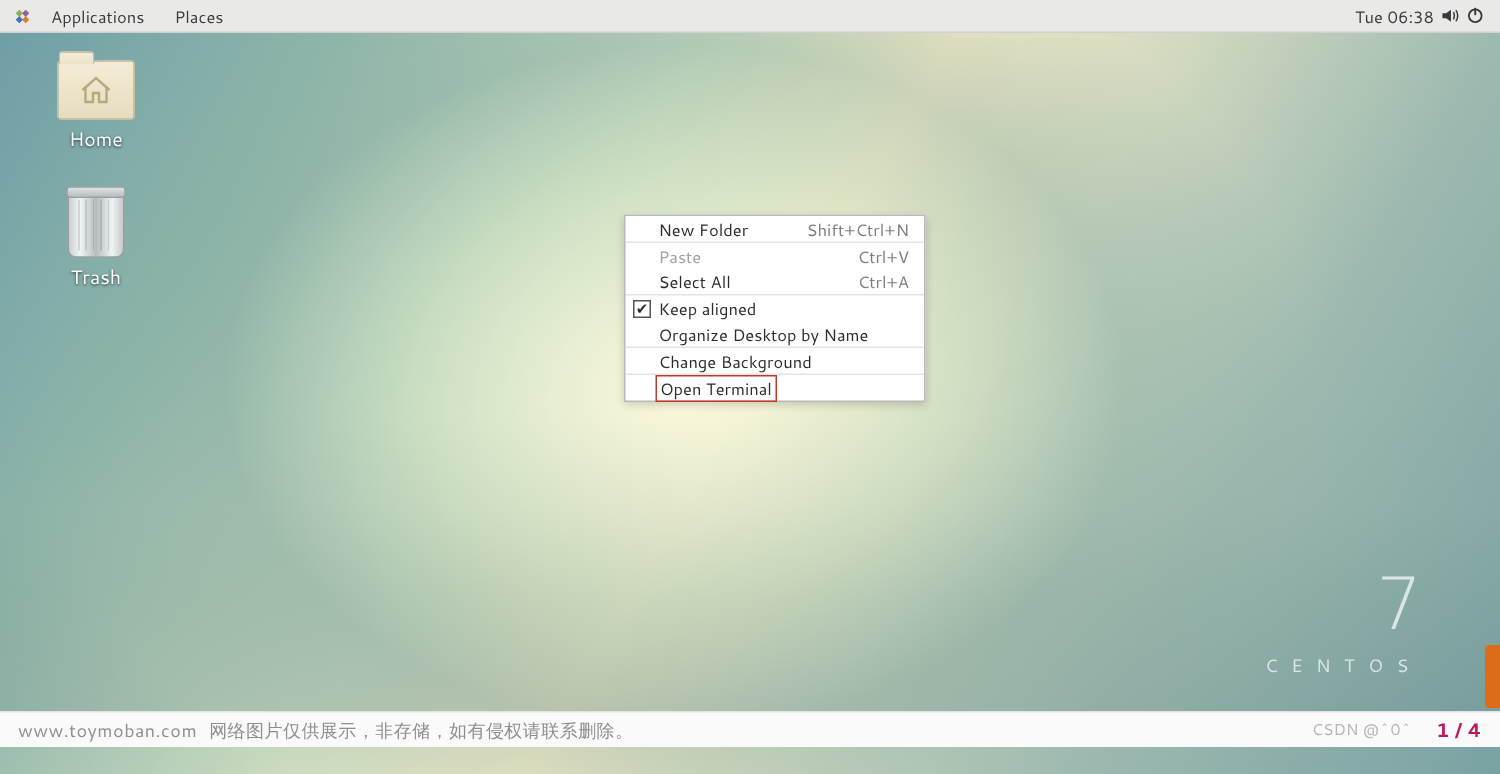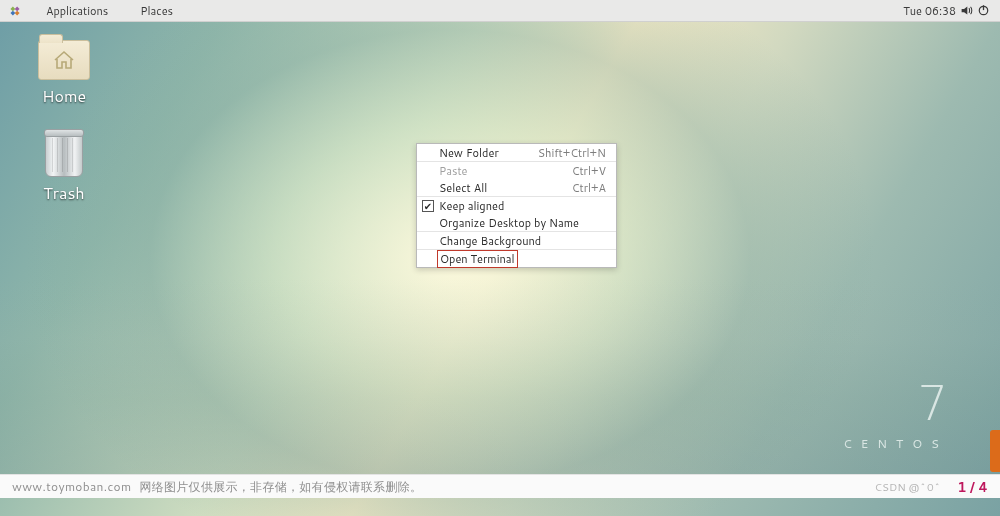--- a/index.html
+++ b/index.html
@@ -17,30 +17,30 @@
       background: linear-gradient(to bottom, rgba(255,255,255,0) 0%, rgba(150,170,160,0.10) 30%, rgba(120,150,140,0.18) 60%, rgba(100,130,130,0.20) 100%);
     }
 
     
     .top-panel {
       position: absolute; top: 0; left: 0; right: 0; height: 22px;
       background: #e9e9e8; border-bottom: 1px solid #d0d0cf;
       display: flex; align-items: center;
       font-size: 11px; color: #3a3a3a;
     }
-    .top-panel .left { display: flex; align-items: center; gap: 12px; padding-left: 4px; }
+    .top-panel .left { display: flex; align-items: center; gap: 0; padding-left: 4px; }
     .top-panel .right { margin-left: auto; display: flex; align-items: center; gap: 4px; padding-right: 10px; }
     .top-panel .menu-label { padding: 0 10px; cursor: pointer; height: 22px; display:flex; align-items:center; }
     .top-panel .logo { width:14px; height:14px; margin-left:4px; margin-right:2px; display:flex; align-items:center; justify-content:center; }
     .top-panel .tray-item { display:flex; align-items:center; }
 
     
     .desktop-icons { position: absolute; top: 40px; left: 28px; display:flex; flex-direction:column; gap: 26px; }
     .dicon { display:flex; flex-direction:column; align-items:center; gap:4px; width: 72px; cursor: pointer; }
-    .dicon .label { font-size:16px; color:#fff; text-shadow:0 1px 2px rgba(0,0,0,.7); }
+    .dicon .label { font-size:13px; color:#fff; text-shadow:0 1px 2px rgba(0,0,0,.7); }
     .folder {
       width: 52px; height: 40px; position:relative;
       background: linear-gradient(#f4ecd6,#e7dcbf);
       border:1px solid #cbbf9d; border-radius:3px;
     }
     .folder::before { content:""; position:absolute; top:-7px; left:0; width:22px; height:8px; background:linear-gradient(#f4ecd6,#ede3c9); border:1px solid #cbbf9d; border-bottom:none; border-radius:3px 3px 0 0; }
     .folder .home-glyph { position:absolute; inset:0; display:flex; align-items:center; justify-content:center; }
     .trash {
       width: 38px; height: 44px;
       background: linear-gradient(90deg,#c9cfd1 0%, #f2f4f5 20%, #b7bdbf 50%, #f0f2f3 80%, #c4cacb 100%);

